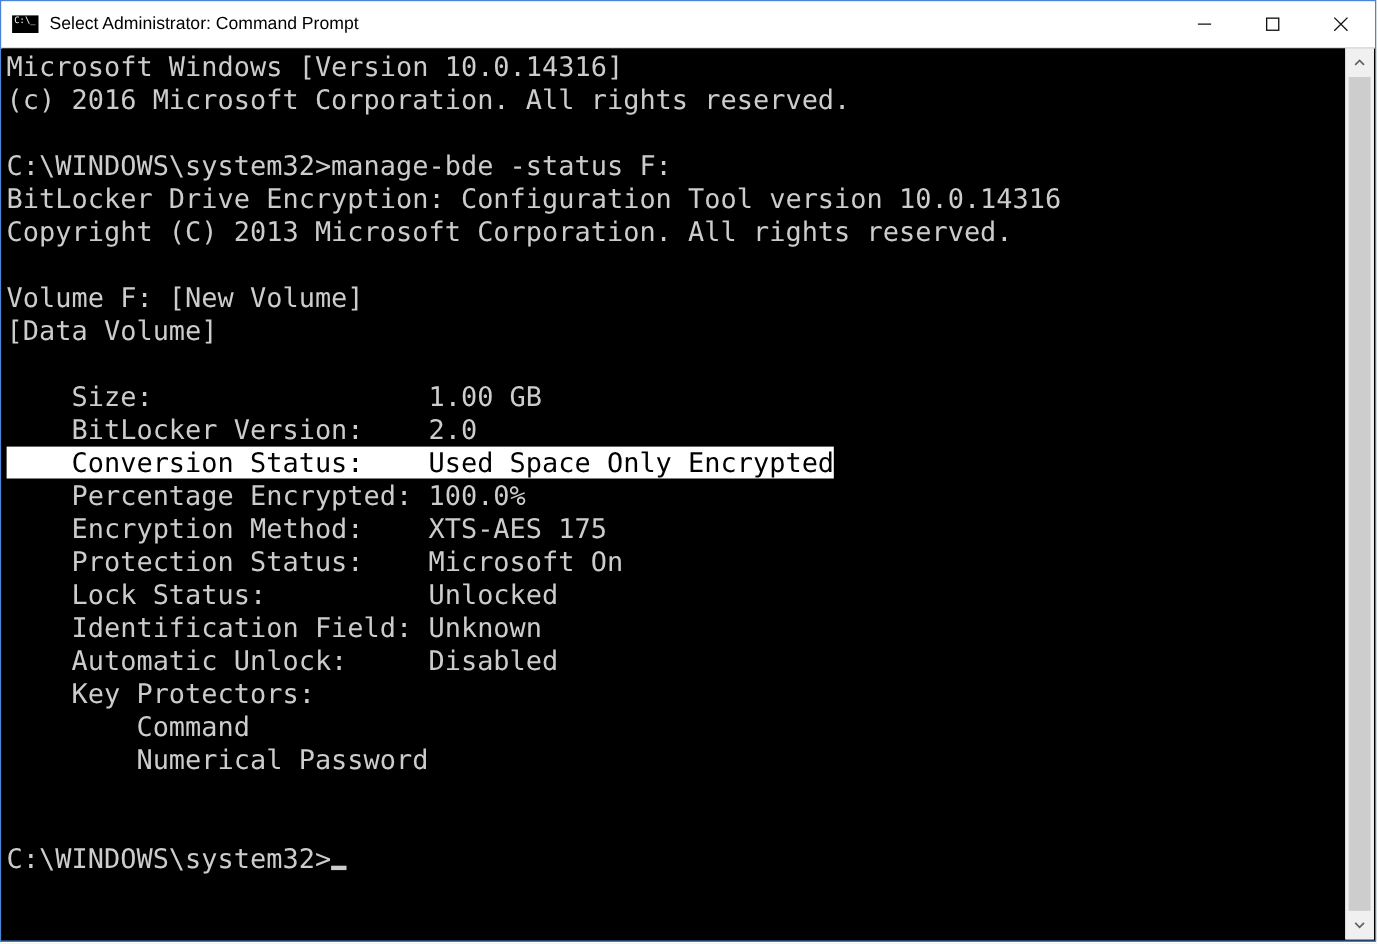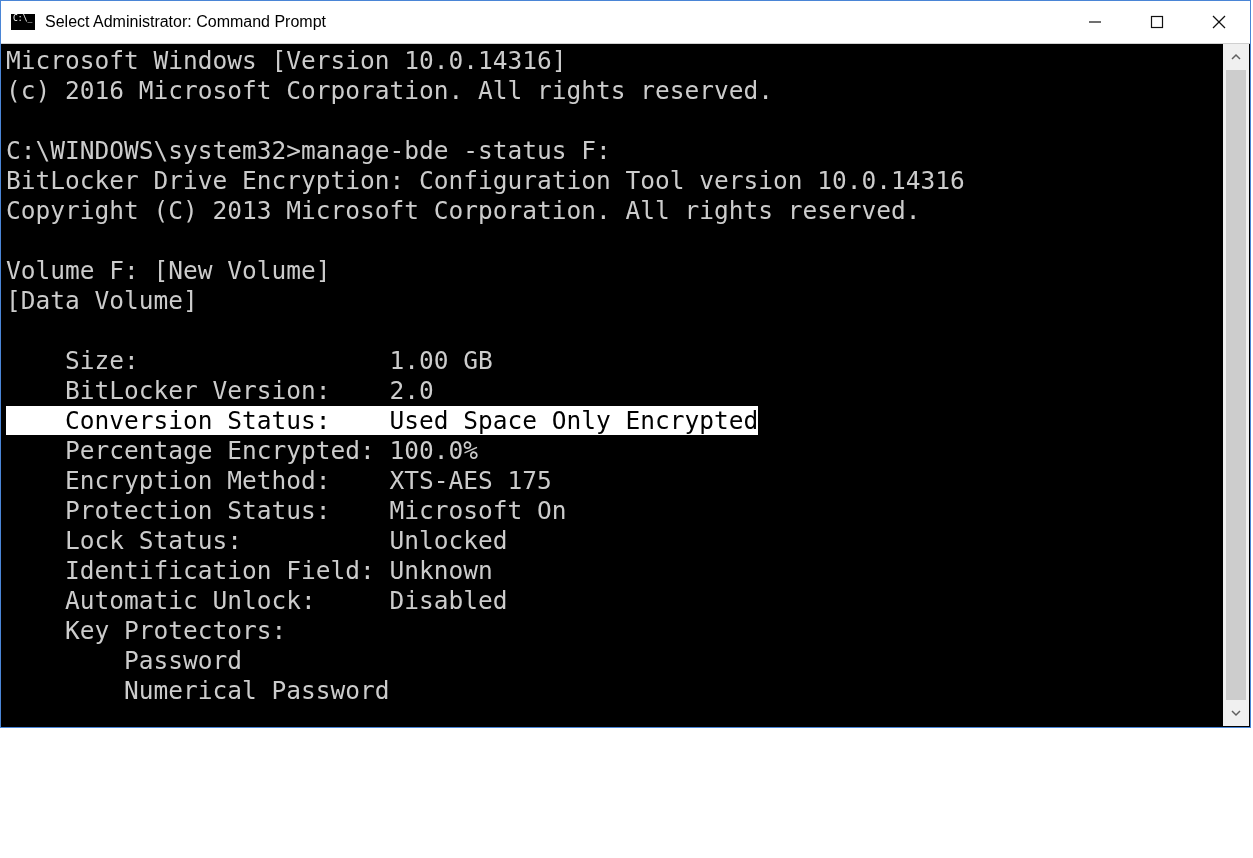--- a/index.html
+++ b/index.html
@@ -7,21 +7,21 @@
     padding: 0;
     width: 1253px;
     height: 858px;
     background: #fff;
     font-family: "Segoe UI", Tahoma, sans-serif;
     overflow: hidden;
   }
   .window {
     position: relative;
     width: 1251px;
-    height: 728px;
+    height: 856px;
     border: 1px solid #4a85d6;
     box-sizing: border-box;
     background: #000;
   }
   .titlebar {
     height: 42px;
     background: #fff;
     display: flex;
     align-items: center;
     border-bottom: 1px solid #d0d0d0;
@@ -184,21 +184,21 @@
 <span>    Size:                 </span><span>1.00 GB</span>
 <span>    BitLocker Version:    </span><span>2.0</span>
 <span class="hl"><span>    Conversion Status:    </span><span>Used Space Only Encrypted</span></span>
 <span>    Percentage Encrypted: </span><span>100.0%</span>
 <span>    Encryption Method:    </span><span>XTS-AES 175</span>
 <span>    Protection Status:    </span><span>Microsoft On</span>
 <span>    Lock Status:          </span><span>Unlocked</span>
 <span>    Identification Field: </span><span>Unknown</span>
 <span>    Automatic Unlock:     </span><span>Disabled</span>
 <span>    Key Protectors:</span>
-<span>        Password</span>
+<span>        Command</span>
 <span>        Numerical Password</span>
 
 
 <span>C:\WINDOWS\system32&gt;</span><span class="cursor"></span></div>
 
   </div>
 
   <div class="scrollbar">
     <div class="sb-btn">
       <svg width="12" height="12" viewBox="0 0 12 12">

